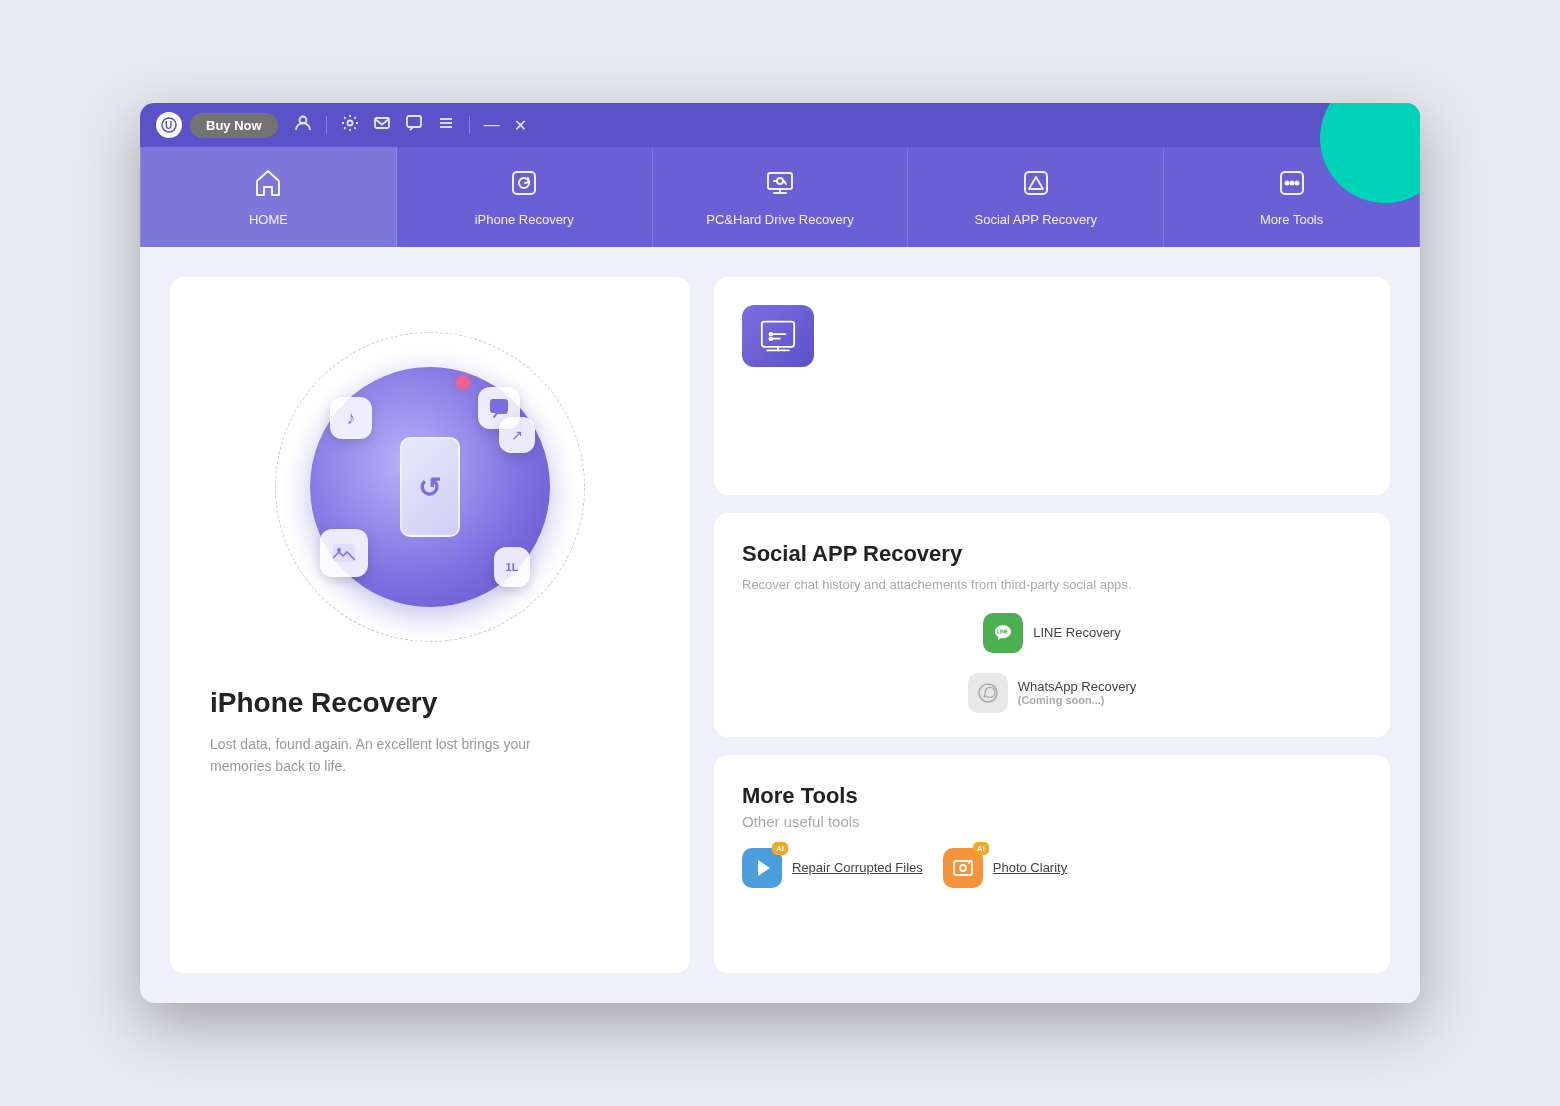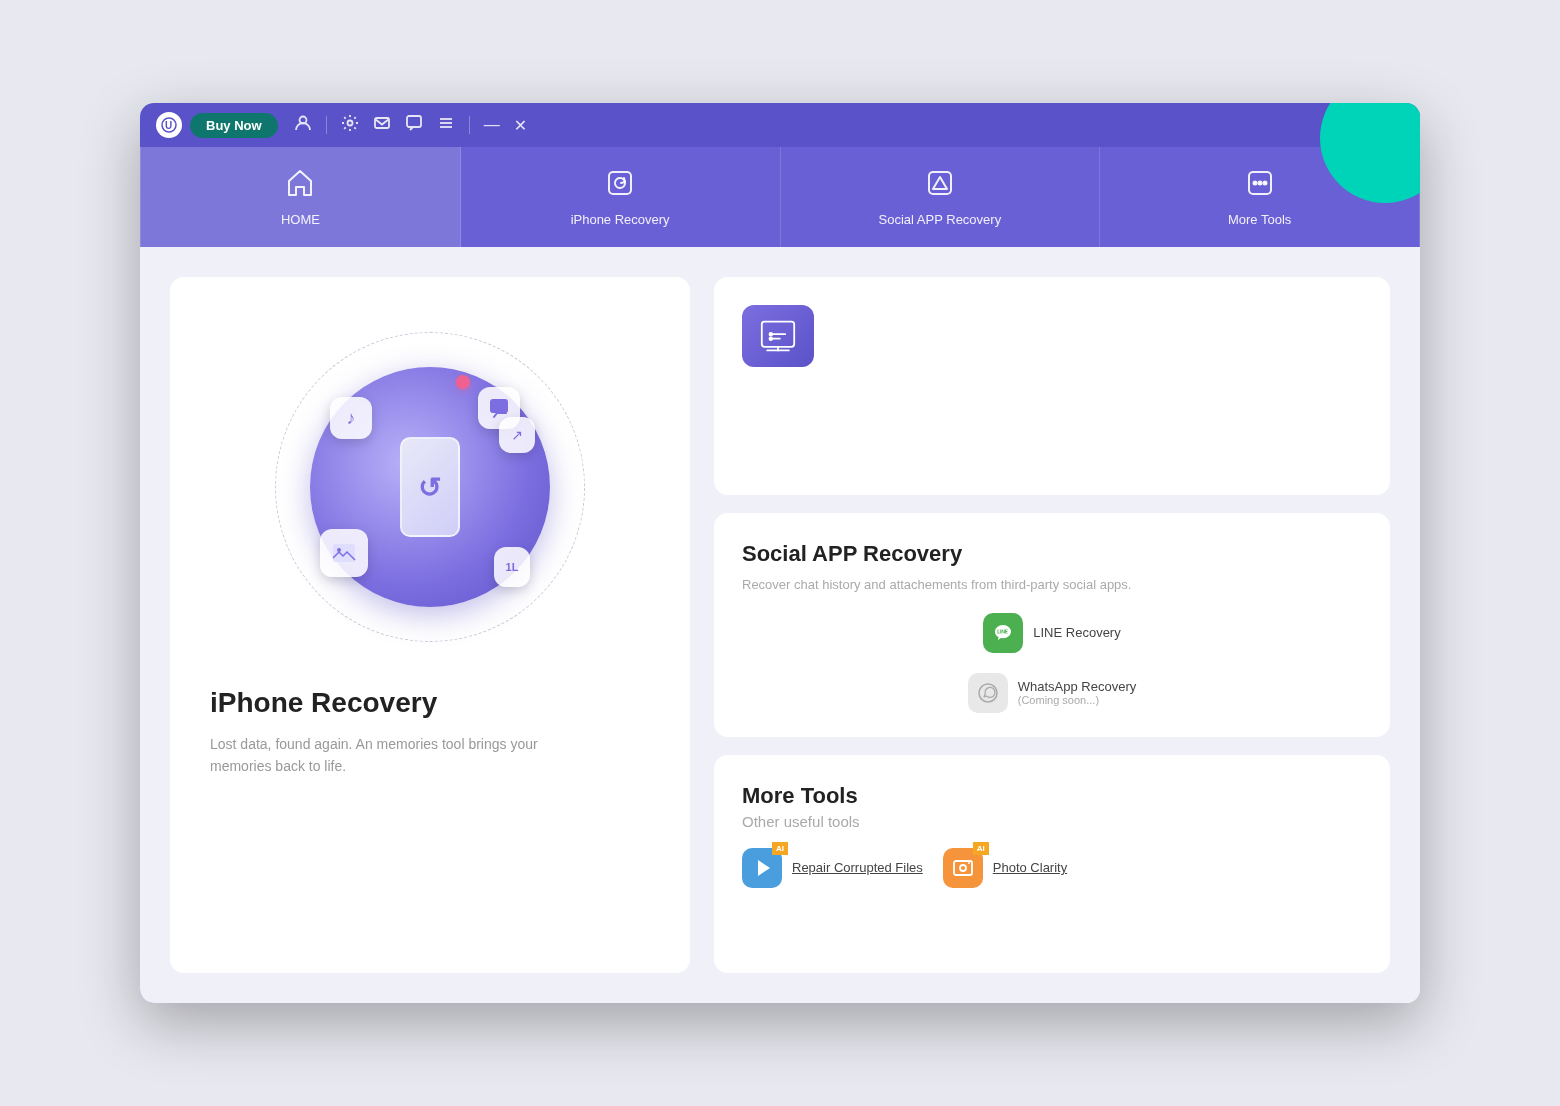--- a/index.html
+++ b/index.html
@@ -71,21 +71,21 @@
       font-weight: bold;
       color: #5a52c8;
     }
     .title-bar-name {
       color: #fff;
       font-size: 14px;
       font-weight: 500;
       flex: 1;
     }
     .buy-now-btn {
-      background: #0f766e;
+      background: #737373;
       color: #fff;
       border: none;
       border-radius: 14px;
       padding: 5px 16px;
       font-size: 13px;
       font-weight: 600;
       cursor: pointer;
       margin-right: 16px;
     }
     .title-bar-actions {
@@ -402,21 +402,21 @@
     }
     .sa-app-name {
       font-size: 13px;
       color: #444;
       font-weight: 500;
     }
     .sa-app-name .coming {
       display: block;
       font-size: 11px;
       color: #aaa;
-      font-weight: 400;
+      font-weight: 700;
     }
 
     
     .mt-title {
       font-size: 22px;
       font-weight: 700;
       color: #222;
       margin-bottom: 4px;
     }
     .mt-subtitle {
@@ -456,21 +456,21 @@
     }
     .ai-badge {
       position: absolute;
       top: -6px;
       right: -6px;
       background: #f5a623;
       color: #fff;
       font-size: 8px;
       font-weight: bold;
       padding: 1px 4px;
-      border-radius: 0;
+      border-radius: 5px;
       line-height: 1.4;
     }
     .mt-tool-name {
       font-size: 13px;
       color: #444;
       font-weight: 500;
       text-decoration: underline;
     }
   </style>
 </head>
@@ -550,20 +550,31 @@
       <span class="nav-icon">
         <svg viewBox="0 0 32 32">
           <rect x="5" y="5" width="22" height="22" rx="4" stroke-linecap="round"></rect>
           <path d="M11 16a5 5 0 0 1 9.9-1M21 16a5 5 0 0 1-9.9 1" stroke-linecap="round"></path>
           <path d="M20 11l1 4-4 1" stroke-linecap="round" stroke-linejoin="round"></path>
         </svg>
       </span>
       <span class="nav-label">iPhone Recovery</span>
     </div>
 
+    <div class="nav-item">
+      <span class="nav-icon">
+        <svg viewBox="0 0 32 32">
+          <rect x="4" y="6" width="24" height="16" rx="2" stroke-linecap="round"></rect>
+          <path d="M10 26h12M16 22v4" stroke-linecap="round"></path>
+          <circle cx="16" cy="14" r="3"></circle>
+          <path d="M13 14h-3M19 14h1l2 3" stroke-linecap="round"></path>
+        </svg>
+      </span>
+      <span class="nav-label">PC&amp;Hard Drive Recovery</span>
+    </div>
 
     <div class="nav-item">
       <span class="nav-icon">
         <svg viewBox="0 0 32 32">
           <rect x="5" y="5" width="22" height="22" rx="4"></rect>
           <path d="M16 10l7 12H9z" stroke-linecap="round" stroke-linejoin="round"></path>
         </svg>
       </span>
       <span class="nav-label">Social APP Recovery</span>
     </div>
@@ -608,21 +619,21 @@
 
           <div class="phone-icon-center">
             <div class="phone-body">
               <span class="phone-refresh">↺</span>
             </div>
           </div>
         </div>
       </div>
 
       <h2 class="hero-title">iPhone Recovery</h2>
-      <p class="hero-desc">Lost data, found again. An memories tool brings your memories back to life.</p>
+      <p class="hero-desc">Lost data, found again. An excellent lost brings your memories back to life.</p>
     </div>
 
     <div class="right-panel">
 
       <div class="feature-card">
         <div class="dr-header">
           <div class="dr-icon-box">
             <svg viewBox="0 0 44 40">
               <rect x="4" y="4" width="36" height="28" rx="3" stroke="white" stroke-width="2" fill="none"></rect>
               <path d="M14 18h16M14 23h10" stroke="white" stroke-width="2" stroke-linecap="round"></path>

